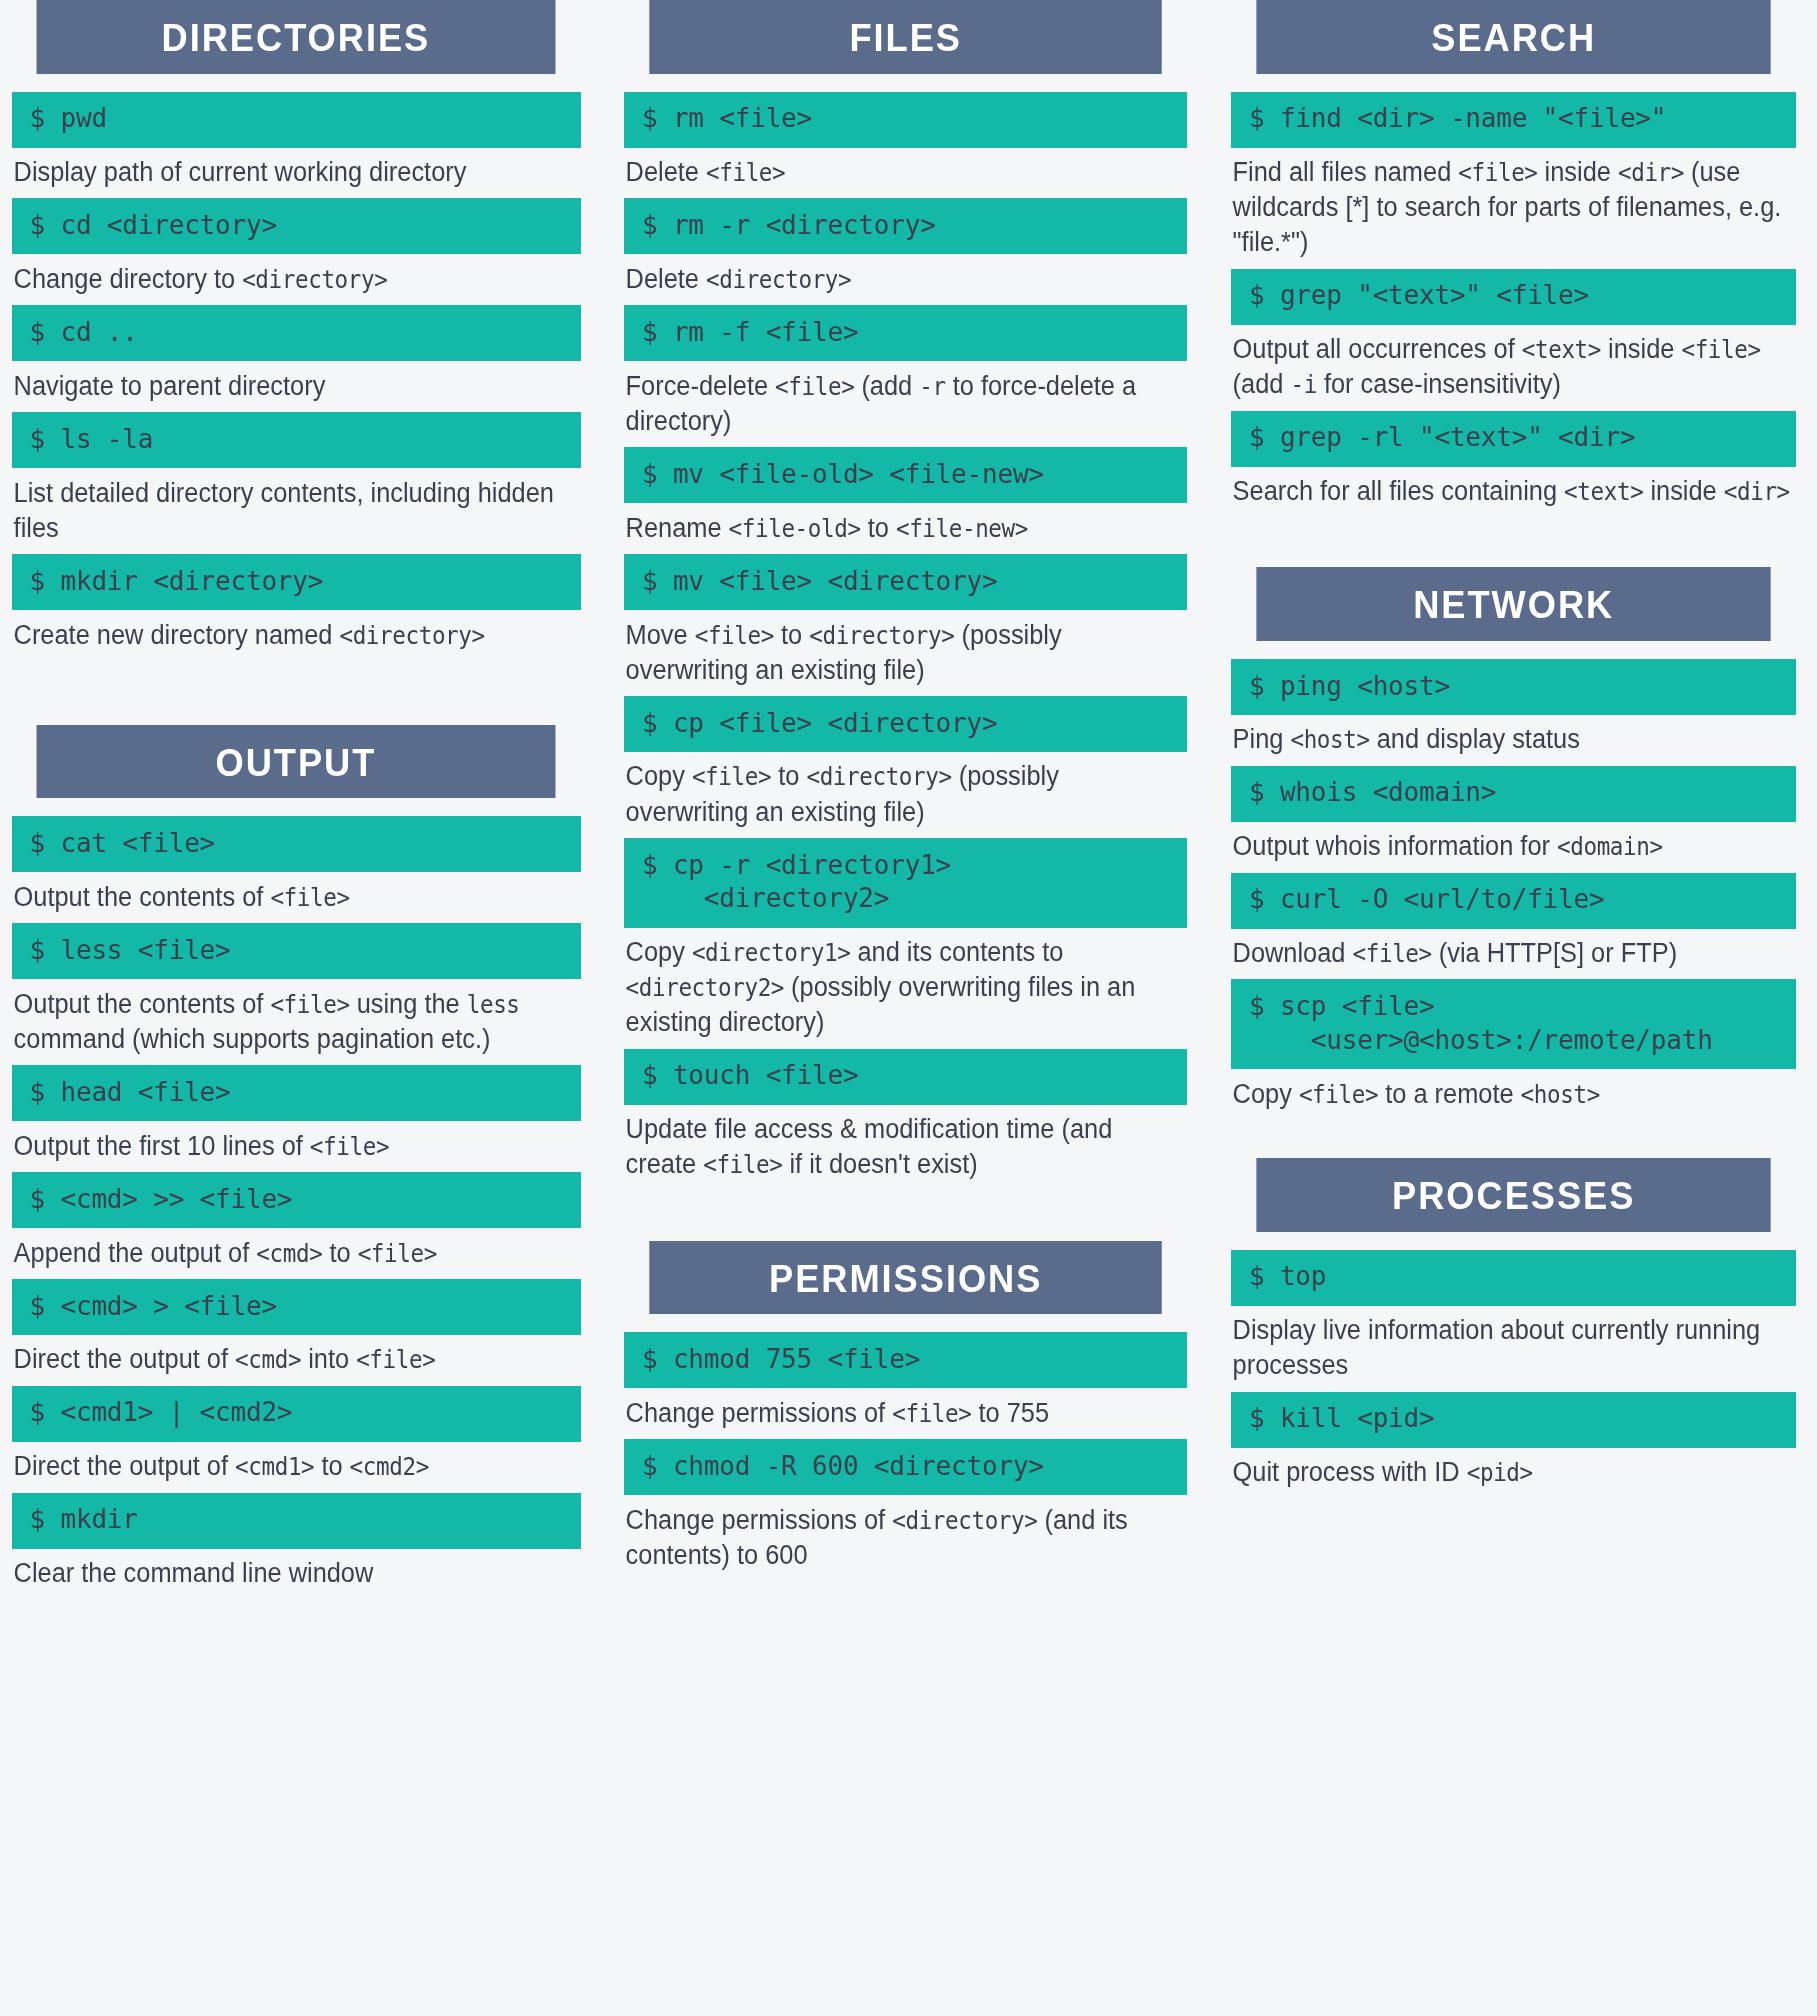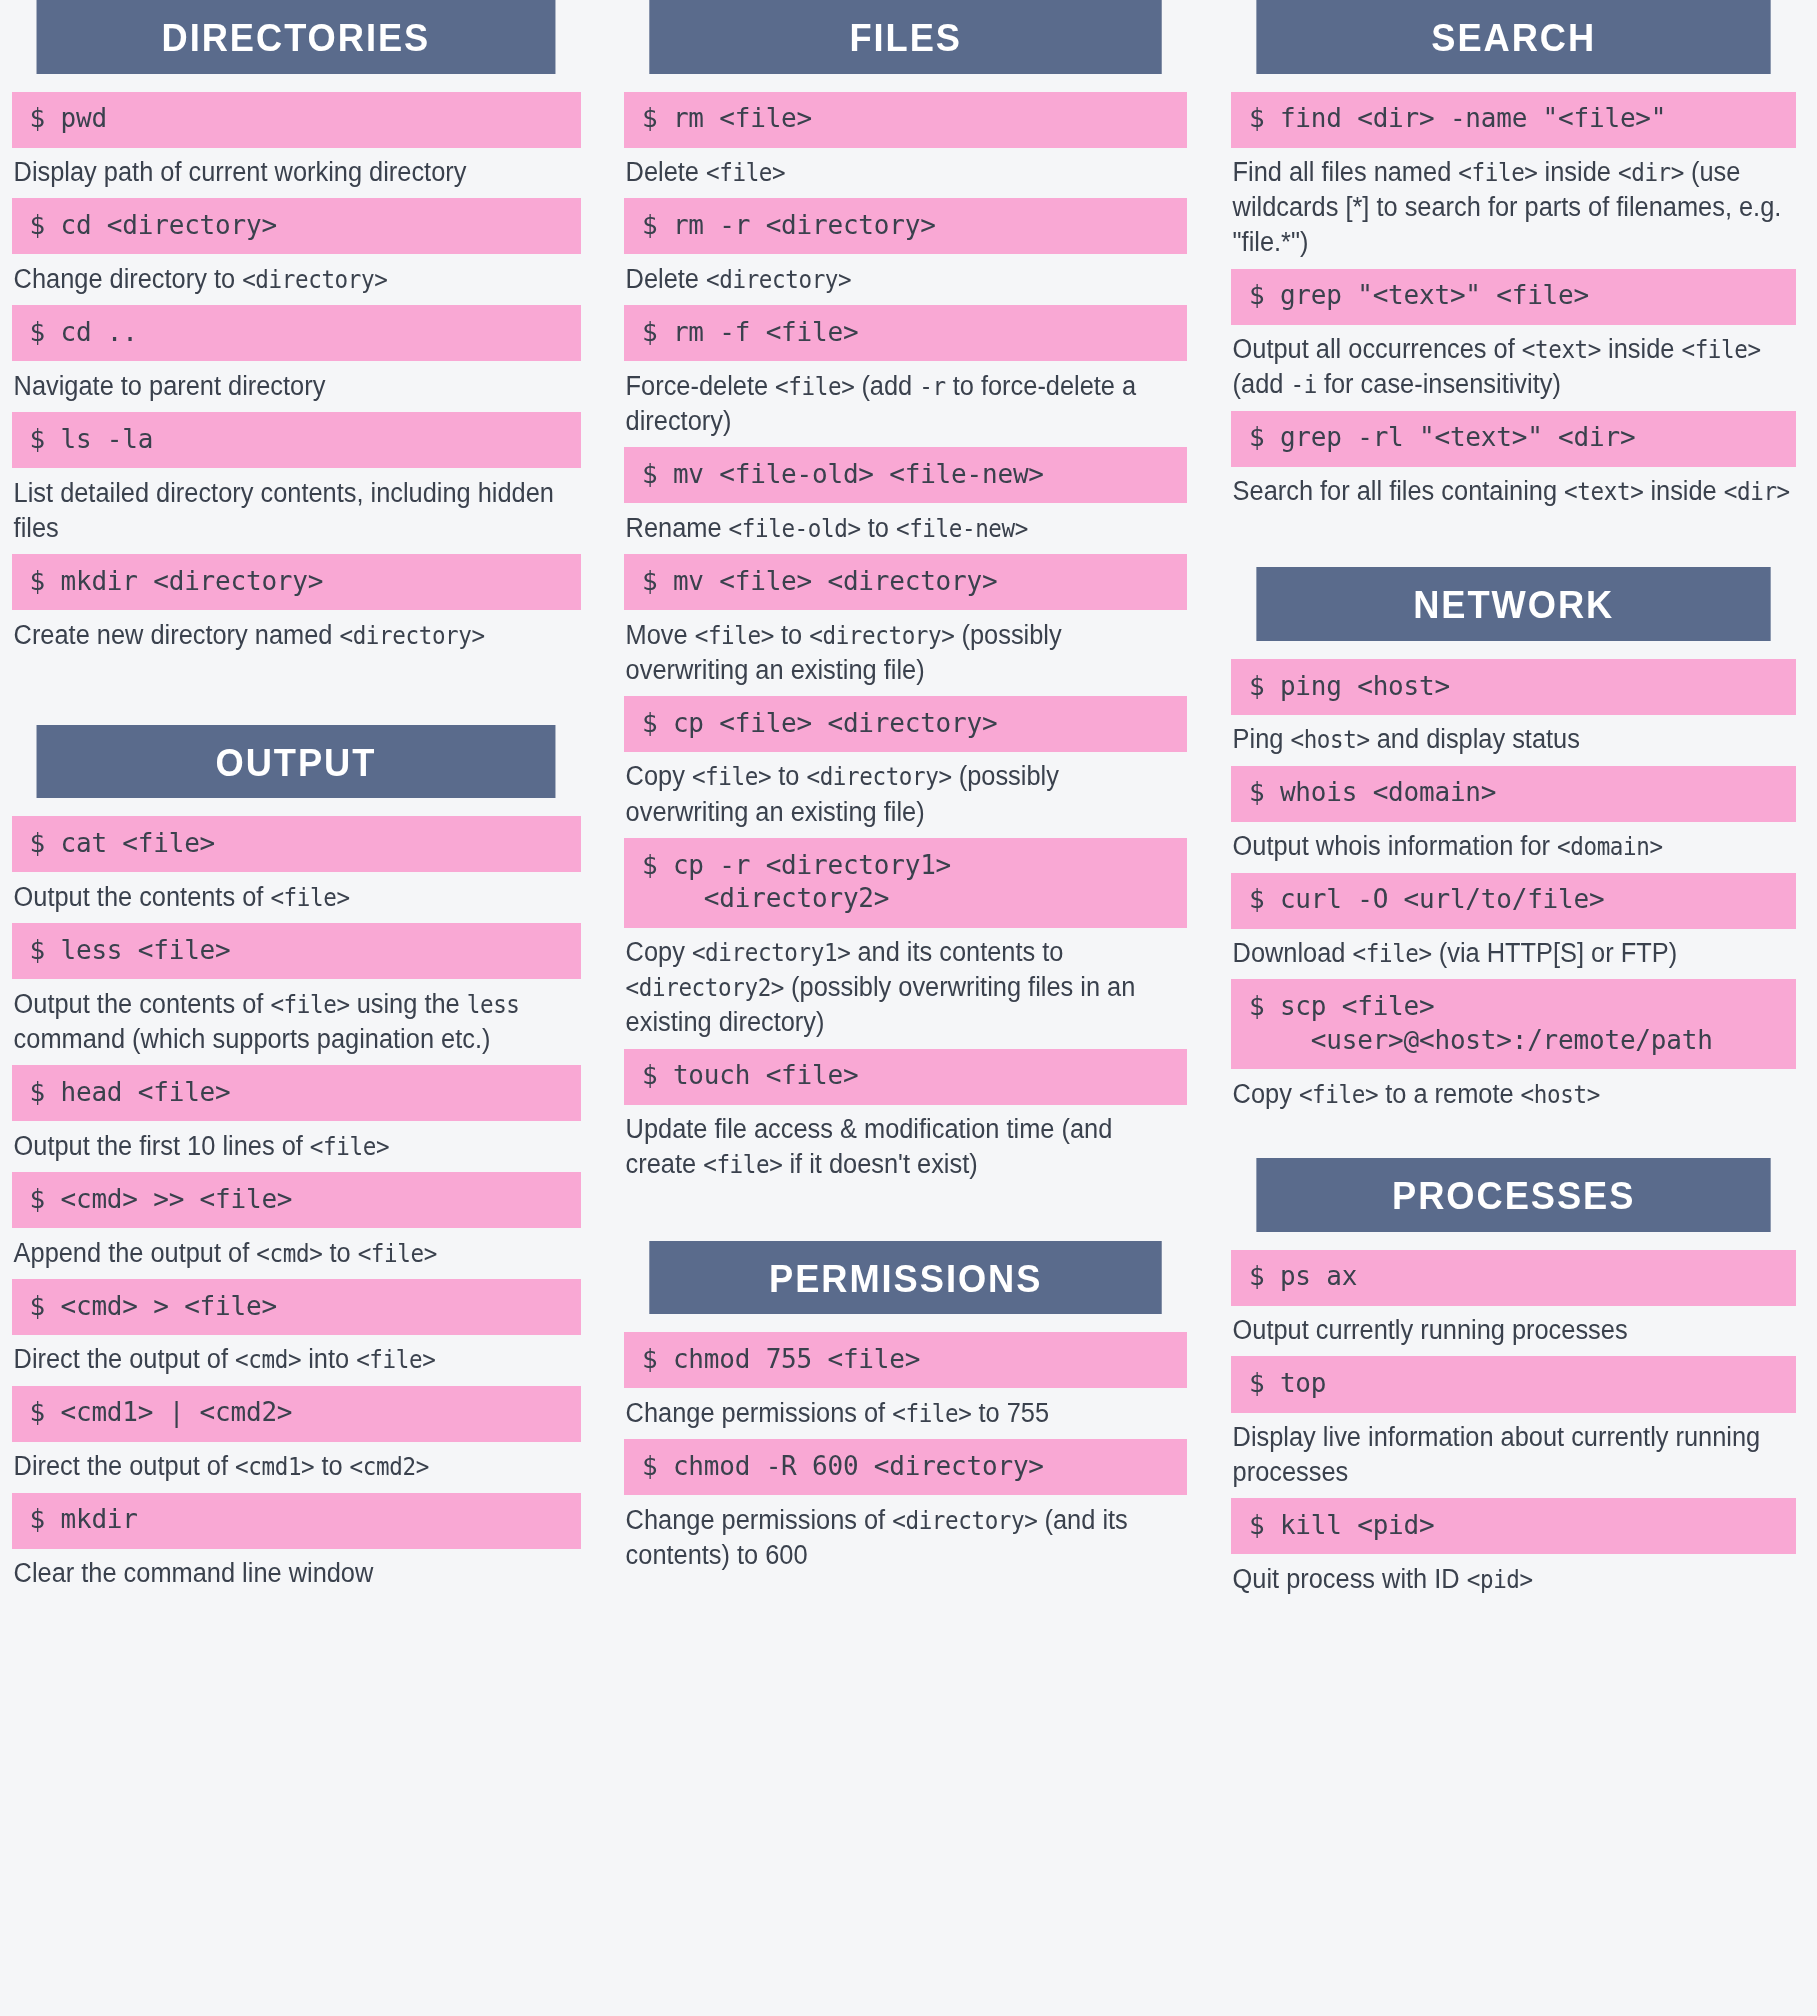--- a/index.html
+++ b/index.html
@@ -48,21 +48,21 @@
     transform: scaleX(0.93);
     transform-origin: center;
   }
   .section-body {
     padding-top: 18px;
   }
   .entry {
     margin-bottom: 8.3px;
   }
   .cmd {
-    background: #f9a8d4;
+    background: #14b8a6;
     color: #3a414d;
     font-family: "DejaVu Sans Mono", "Liberation Mono", monospace;
     font-size: 26px;
     line-height: 1.30;
     padding: 10.7px 18px 11.6px 18px;
     white-space: pre;
     box-sizing: border-box;
     letter-spacing: -0.2px;
   }
   .desc {
@@ -256,24 +256,20 @@
         </div>
       </div>
     </div>
 
     <div class="gap-md"></div>
 
     <div class="section">
       <div class="section-header">PROCESSES</div>
       <div class="section-body">
         <div class="entry">
-          <div class="cmd">$ ps ax</div>
-          <div class="desc">Output currently running processes</div>
-        </div>
-        <div class="entry">
           <div class="cmd">$ top</div>
           <div class="desc">Display live information about currently running processes</div>
         </div>
         <div class="entry">
           <div class="cmd">$ kill &lt;pid&gt;</div>
           <div class="desc">Quit process with ID <span class="m">&lt;pid&gt;</span></div>
         </div>
       </div>
     </div>
   </div>

